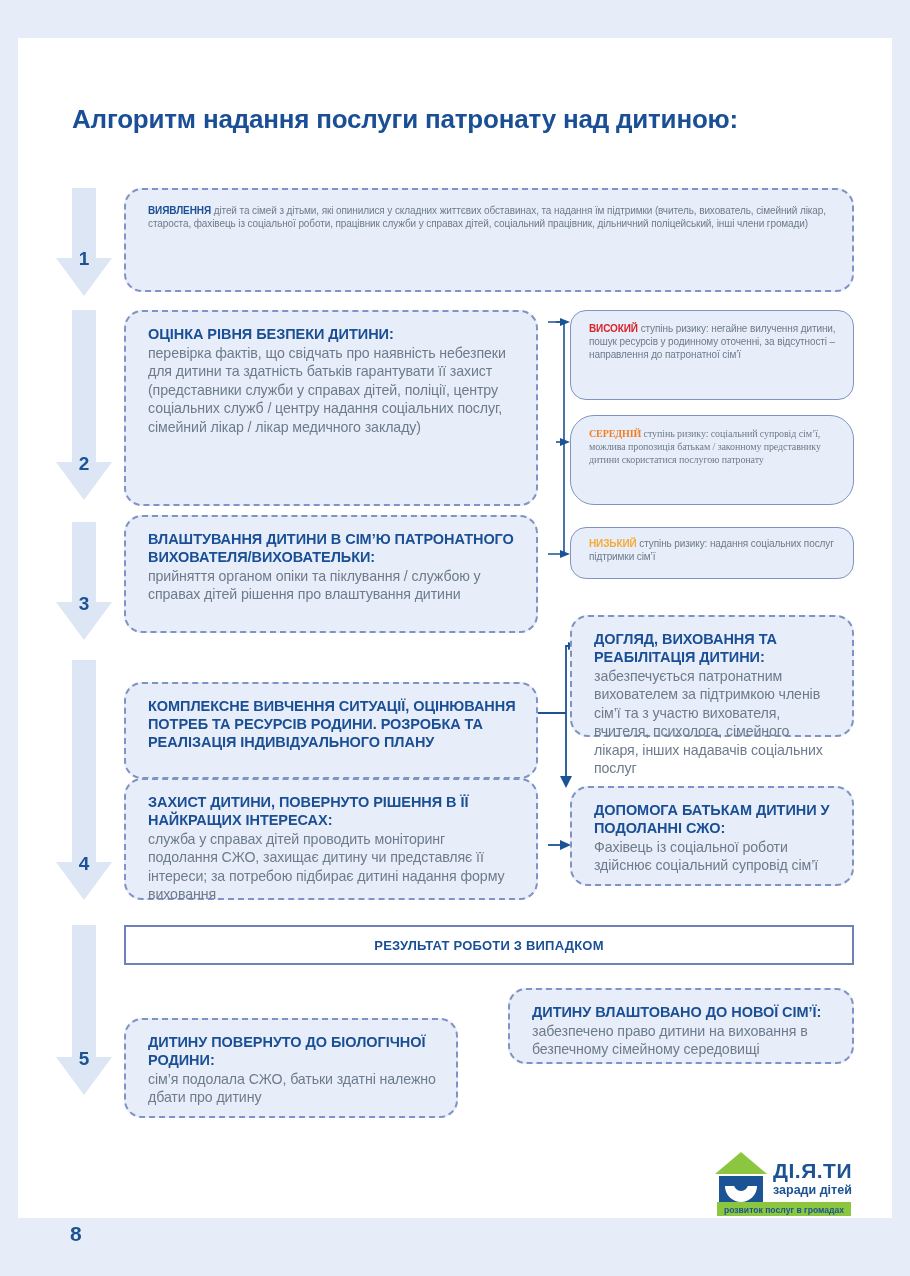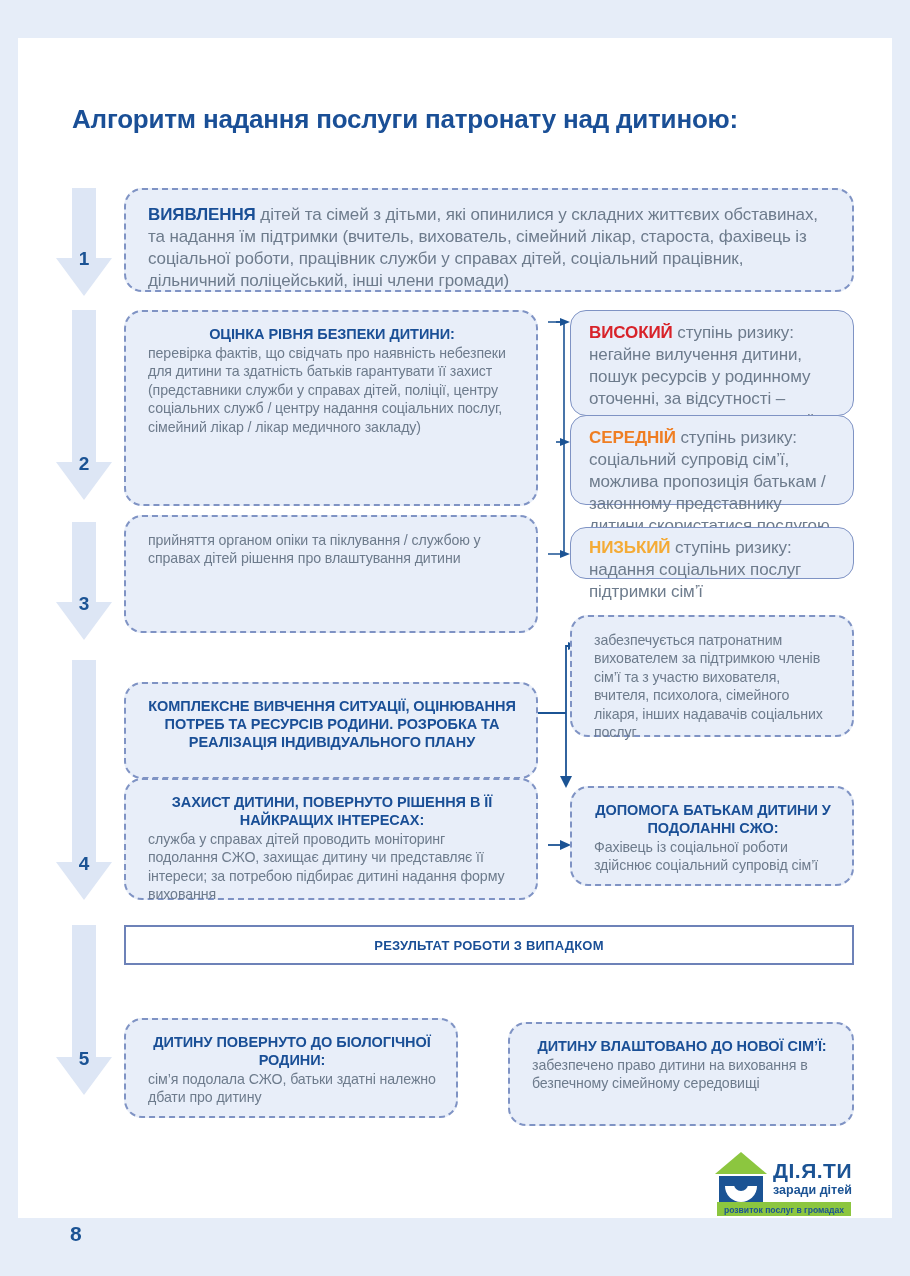--- a/index.html
+++ b/index.html
@@ -70,38 +70,37 @@
     border-radius: 18px;
     padding: 14px 20px 12px 22px;
   }
   .box .hd {
     display: block;
     font-size: 14.5px;
     font-weight: bold;
     line-height: 1.24;
     color: #1a4f96;
     letter-spacing: -0.05px;
-    text-align: center;
   }
   .box .bd {
     display: block;
     font-size: 14.2px;
     line-height: 1.30;
     color: #6d7b8c;
     letter-spacing: -0.1px;
   }
   .box .inline-hd {
     font-weight: bold;
     color: #1a4f96;
   }
   .box .inline-bd {
     color: #6d7b8c;
   }
   .para {
-    font-size: 17px;
+    font-size: 10px;
     line-height: 1.30;
     color: #6d7b8c;
     letter-spacing: -0.1px;
   }
 
   
   .risk-high   { font-weight: bold; color: #d8232a; }
   .risk-mid    { font-weight: bold; color: #ef7e23; }
   .risk-low    { font-weight: bold; color: #f4ab36; }
 
@@ -231,43 +230,45 @@
   <div class="para">
     <span class="inline-hd">ВИЯВЛЕННЯ</span><span class="inline-bd"> дітей та сімей з дітьми, які опинилися у складних життєвих обставинах, та надання їм підтримки (вчитель, вихователь, сімейний лікар, староста, фахівець із соціальної роботи, працівник служби у справах дітей, соціальний працівник, дільничний поліцейський, інші члени громади)</span>
   </div>
 </div>
 
 <div class="box" style="left:124px; top:310px; width:414px; height:196px;">
   <span class="hd">ОЦІНКА РІВНЯ БЕЗПЕКИ ДИТИНИ:</span>
   <span class="bd">перевірка фактів, що свідчать про наявність небезпеки для дитини та здатність батьків гарантувати її захист (представники служби у справах дітей, поліції, центру соціальних служб / центру надання соціальних послуг, сімейний лікар / лікар медичного закладу)</span>
 </div>
 
-<div class="box" style="left:570px; top:310px; width:284px; height:106px; border-style:solid; border-width:1.6px; border-color:#7f93c4; border-radius:16px; padding:11px 16px 10px 18px;">
+<div class="box" style="left:570px; top:310px; width:284px; height:90px; border-style:solid; border-width:1.6px; border-color:#7f93c4; border-radius:16px; padding:11px 16px 10px 18px;">
   <div class="para">
     <span class="risk-high">ВИСОКИЙ</span><span> ступінь ризику: негайне вилучення дитини, пошук ресурсів у родинному оточенні, за відсутності – направлення до патронатної сім’ї</span>
   </div>
 </div>
 
-<div class="box" style="left:570px; top:415px; width:284px; height:90px; border-style:solid; border-width:1.6px; border-color:#7f93c4; border-radius:16px; padding:11px 16px 10px 18px;">
+<div class="box" style="left:570px; top:415px; width:284px; height:90px; border-style:solid; border-width:1.6px; border-color:#7f93c4; border-radius:24px; padding:11px 16px 10px 18px;font-family:Liberation Serif, serif;">
   <div class="para">
     <span class="risk-mid">СЕРЕДНІЙ</span><span> ступінь ризику: соціальний супровід сім’ї, можлива пропозиція батькам / законному представнику дитини скористатися послугою патронату</span>
   </div>
 </div>
 
 <div class="box" style="left:570px; top:527px; width:284px; height:52px; border-style:solid; border-width:1.6px; border-color:#7f93c4; border-radius:16px; padding:9px 16px 8px 18px;">
   <div class="para">
     <span class="risk-low">НИЗЬКИЙ</span><span> ступінь ризику: надання соціальних послуг підтримки сім’ї</span>
   </div>
 </div>
 
 <div class="box" style="left:124px; top:515px; width:414px; height:118px;">
+  <span class="hd">ВЛАШТУВАННЯ ДИТИНИ В СІМ’Ю ПАТРОНАТНОГО ВИХОВАТЕЛЯ/ВИХОВАТЕЛЬКИ:</span>
   <span class="bd">прийняття органом опіки та піклування / службою у справах дітей рішення про влаштування дитини</span>
 </div>
 
 <div class="box" style="left:570px; top:615px; width:284px; height:122px;">
+  <span class="hd">ДОГЛЯД, ВИХОВАННЯ ТА РЕАБІЛІТАЦІЯ ДИТИНИ:</span>
   <span class="bd">забезпечується патронатним вихователем за підтримкою членів сім’ї та з участю вихователя, вчителя, психолога, сімейного лікаря, інших надавачів соціальних послуг</span>
 </div>
 
 <div class="box" style="left:124px; top:662px; width:414px; height:97px;margin-top:20px;">
   <span class="hd">КОМПЛЕКСНЕ ВИВЧЕННЯ СИТУАЦІЇ, ОЦІНЮВАННЯ ПОТРЕБ ТА РЕСУРСІВ РОДИНИ. РОЗРОБКА ТА РЕАЛІЗАЦІЯ ІНДИВІДУАЛЬНОГО ПЛАНУ</span>
 </div>
 
 <div class="box" style="left:124px; top:778px; width:414px; height:122px;">
   <span class="hd">ЗАХИСТ ДИТИНИ, ПОВЕРНУТО РІШЕННЯ В ЇЇ НАЙКРАЩИХ ІНТЕРЕСАХ:</span>
   <span class="bd">служба у справах дітей проводить моніторинг подолання СЖО, захищає дитину чи представляє її інтереси; за потребою підбирає дитині надання форму виховання</span>
@@ -280,21 +281,21 @@
 
 <div class="result-bar" style="left:124px; top:925px; width:730px; height:40px;">
   <span>РЕЗУЛЬТАТ РОБОТИ З ВИПАДКОМ</span>
 </div>
 
 <div class="box" style="left:124px; top:986px; width:334px; height:100px;margin-top:32px;">
   <span class="hd">ДИТИНУ ПОВЕРНУТО ДО БІОЛОГІЧНОЇ РОДИНИ:</span>
   <span class="bd">сім’я подолала СЖО, батьки здатні належно дбати про дитину</span>
 </div>
 
-<div class="box" style="left:508px; top:1022px; width:346px; height:104px;">
+<div class="box" style="left:508px; top:988px; width:346px; height:76px;">
   <span class="hd">ДИТИНУ ВЛАШТОВАНО ДО НОВОЇ СІМ’Ї:</span>
   <span class="bd">забезпечено право дитини на виховання в безпечному сімейному середовищі</span>
 </div>
 
 <div class="logo">
   <svg width="140" height="72" viewBox="0 0 140 72" aria-hidden="true">
 
     <g>
       <polygon points="28,4 54,26 2,26" fill="#8cc63f"></polygon>
       <rect x="6" y="28" width="44" height="26" fill="#1b5394"></rect>

